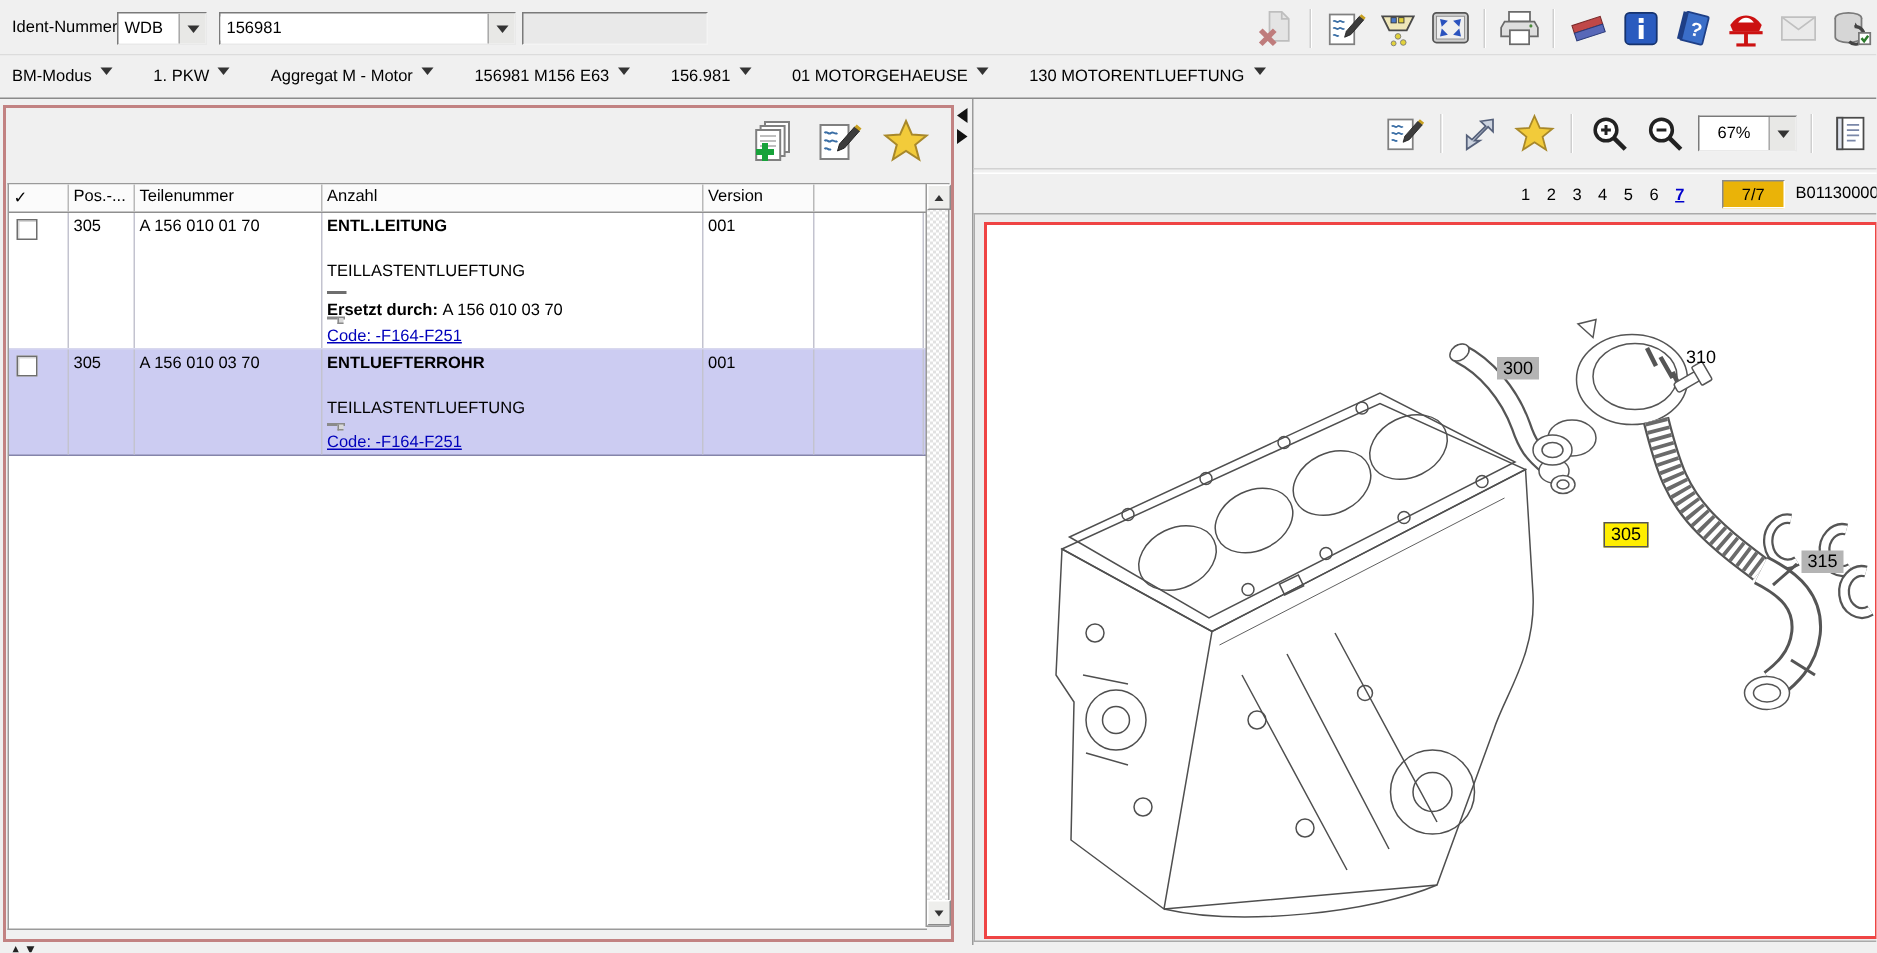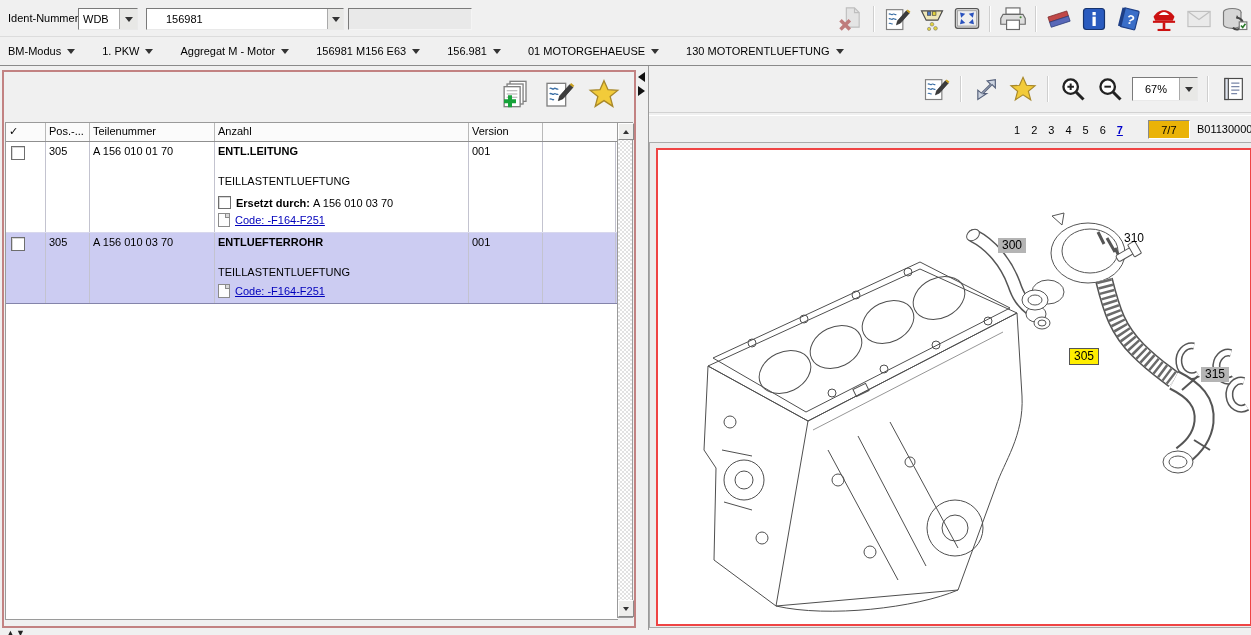--- a/index.html
+++ b/index.html
@@ -12,49 +12,49 @@
   
   .topbar{position:absolute;left:0;top:0;width:1251px;height:36px;background:#f0f0f0;border-bottom:1px solid #dcdcdc;}
   .ident-label{position:absolute;left:8px;top:12px;}
   .combo{position:absolute;display:flex;align-items:center;background:#fff;
     border:1px solid;border-color:#7a7a7a #e9e9e9 #e9e9e9 #7a7a7a;}
   .combo .cval{flex:1;padding:0 4px;}
   .combo .cbtn{width:17px;height:100%;background:#e8e8e6;border-left:1px solid #aaa;display:flex;align-items:center;justify-content:center;}
   .tri-down{width:0;height:0;border-left:4px solid transparent;border-right:4px solid transparent;border-top:5px solid #333;}
   .wdb-combo{left:78px;top:8px;width:58px;height:20px;}
   .ident-combo{left:146px;top:8px;width:196px;height:20px;}
-  .ident-combo input{flex:1;border:0;outline:0;padding:0 19px;font:inherit;height:16px;}
+  .ident-combo input{flex:1;border:0;outline:0;padding:0 4px;font:inherit;height:16px;}
   .extra-field{position:absolute;left:348px;top:8px;width:122px;height:20px;background:#e9e9e9;
     border:1px solid;border-color:#7a7a7a #f4f4f4 #f4f4f4 #7a7a7a;}
   .tb-icons{position:absolute;right:2px;top:3px;display:flex;align-items:center;gap:5px;height:32px;}
   .ico{width:30px;height:30px;display:flex;align-items:center;justify-content:center;}
   .ico svg{display:block;}
   .vsep{width:1px;height:26px;background:#cfcfcf;border-right:1px solid #fff;margin:0 2px;}
   .disabled{opacity:.55;filter:grayscale(35%);}
   
   .crumbbar{position:absolute;left:0;top:37px;width:1251px;height:29px;background:#f0f0f0;
     border-bottom:1px solid #8a8a8a;display:flex;align-items:center;gap:27px;padding-left:8px;box-sizing:border-box;}
-  .crumb{display:flex;align-items:center;gap:6px;cursor:default;white-space:nowrap;}
+  .crumb{display:flex;align-items:flex-start;gap:6px;cursor:default;white-space:nowrap;}
   
   .left-panel{position:absolute;left:2px;top:70px;width:630px;height:554px;background:#f0f0f0;
     border:2px solid #c28282;}
   .lp-toolbar{position:absolute;right:14px;top:6px;display:flex;gap:13px;}
   .lp-toolbar .ico{width:32px;height:32px;}
   .tablewrap{position:absolute;left:1px;top:50px;width:612px;height:496px;background:#fff;border:1px solid #9a9a9a;border-right:0;}
   .grid-row{display:grid;grid-template-columns:40px 44px 125px 254px 74px 73px;}
   .thead{background:#fbfbfb;border-bottom:1px solid #8f8f8f;}
   .thead .cell{padding:2px 3px;border-right:1px solid #b9b9b9;height:14px;}
   .cell{overflow:hidden;white-space:nowrap;}
   .row .cell{border-right:1px solid #c3c3cf;padding:3px 3px 4px 3px;}
   .row1{background:#fff;}
   .row2{background:#ccccf2;border-top:1px solid #d8d8ee;border-bottom:1px solid #8484aa;}
   .pname{font-weight:bold;}
   .pinfo{margin-top:18px;}
   .extras{margin-top:7px;}
-  .exline{display:flex;align-items:center;gap:5px;height:17px;}
+  .exline{display:flex;gap:5px;height:17px;flex-direction:column;}
   .checkbox{width:12px;height:12px;background:#fff;border:1px solid #6e6e6e;box-shadow:inset 1px 1px 0 #d7d7d7;}
   .cb-small{width:11px;height:11px;}
   .docicon{width:10px;height:12px;background:#fdfdfd;border:1px solid #8a8a8a;position:relative;}
   .docicon:after{content:"";position:absolute;right:0;top:0;width:3px;height:3px;background:#d8d8d8;border-left:1px solid #8a8a8a;border-bottom:1px solid #8a8a8a;}
   a.plink{color:#0000bb;text-decoration:underline;cursor:pointer;}
   .bold{font-weight:bold;}
   
   .vscroll{position:absolute;right:1px;top:50px;width:16px;height:496px;background-color:#efefef;
     background:repeating-conic-gradient(#ffffff 0 25%,#e2e2e2 0 50%) 0 0/4px 4px;border:1px solid #9a9a9a;border-left:1px solid #9a9a9a;box-sizing:border-box;}
   .sbtn{position:absolute;left:0;width:14px;height:15px;background:#eeeeec;

